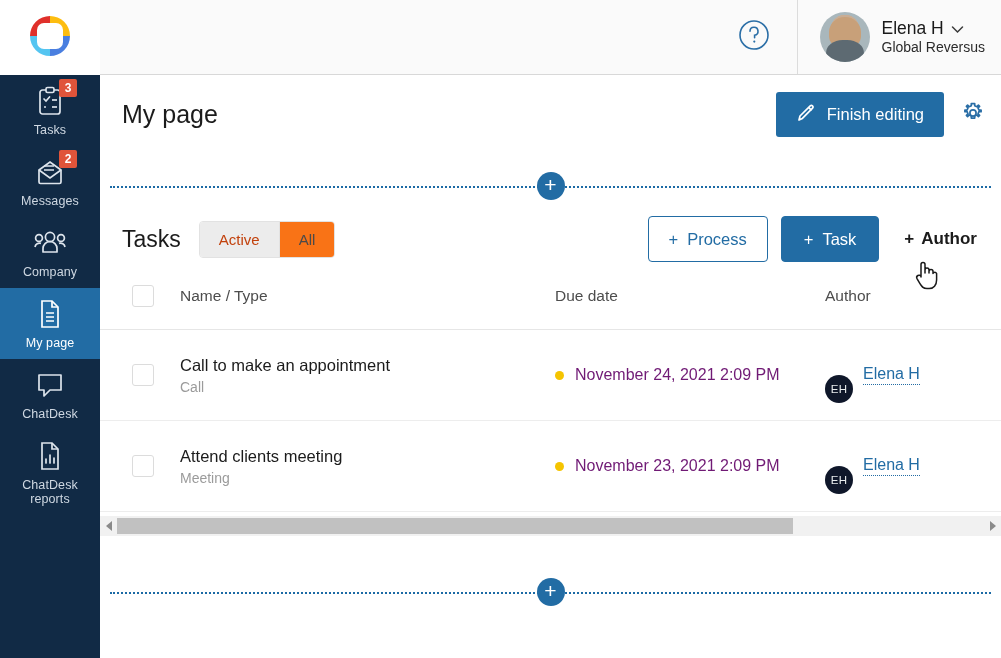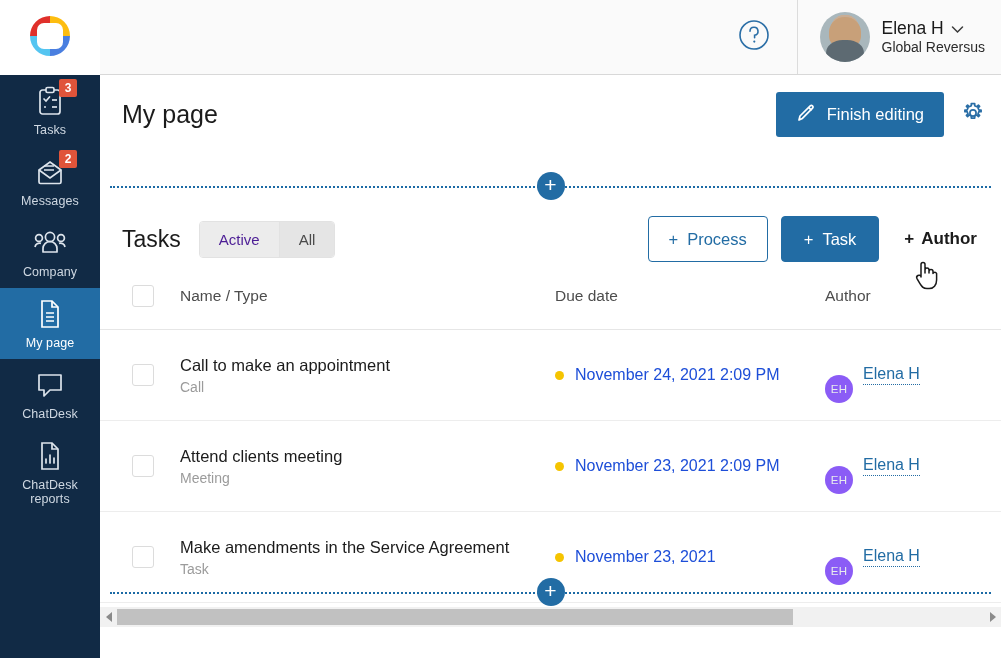--- a/index.html
+++ b/index.html
@@ -135,23 +135,23 @@
     position: relative; height: 72px;
     display: flex; align-items: center; padding: 0 16px 0 22px;
   }
   .widget-title { font-size: 23px; color: #1b1b1b; margin-right: 18px; }
   .seg {
     display: flex; border: 1px solid #e2e2e2; border-radius: 4px;
     overflow: hidden; background: #fff;
   }
   .seg-btn {
     padding: 9px 19px; font-size: 15px; color: #4a4a4a;
-    background: #e5e5e5; border: none; cursor: pointer; font-family: inherit;
-  }
-  .seg-btn.selected { background: #ececec; color: #4c1d95; }
+    background: #f97316; border: none; cursor: pointer; font-family: inherit;
+  }
+  .seg-btn.selected { background: #ececec; color: #c2410c; }
   .seg-btn + .seg-btn { border-left: 1px solid #e2e2e2; }
   .toolbar-right {
     margin-left: auto; display: flex; align-items: center; gap: 13px;
   }
   .btn-outline {
     height: 46px; padding: 0 20px; background: #fff;
     border: 1px solid #226ca4; border-radius: 4px;
     color: #226ca4; font-size: 16.5px; font-family: inherit;
     display: flex; align-items: center; gap: 9px; cursor: pointer;
   }
@@ -180,25 +180,25 @@
   .col-due { width: 270px; }
   .col-author { width: 176px; }
   .chkbox {
     width: 22px; height: 22px; border: 1px solid #dcdcdc;
     border-radius: 3px; background: #fff; cursor: pointer; display: block;
   }
   .task-name { font-size: 16.5px; color: #1b1b1b; line-height: 1.3; }
   .task-type { font-size: 14px; color: #9b9b9b; margin-top: 3px; }
   .due-cell { display: flex; align-items: center; gap: 11px; }
   .dot { width: 9px; height: 9px; border-radius: 50%; background: #f5c400; flex: 0 0 9px; }
-  .due-text { font-size: 16px; color: #1d4ed8; }
+  .due-text { font-size: 16px; color: #701a75; }
   .author-cell { display: flex; align-items: center; gap: 10px; }
   .avatar-initials {
     width: 28px; height: 28px; border-radius: 50%;
-    background: #8b5cf6; color: #e8eced; font-size: 11.5px;
+    background: #0f172a; color: #e8eced; font-size: 11.5px;
     display: flex; align-items: center; justify-content: center;
     flex: 0 0 28px; letter-spacing: .3px; margin-top: 28px;
   }
   .author-link {
     font-size: 16px; color: #226ca4; text-decoration: none;
     border-bottom: 1px dotted #226ca4; padding-bottom: 1px; cursor: pointer;
   }
 
   
   .hscroll {
@@ -441,41 +441,20 @@
               <span class="due-text">November 23, 2021 2:09 PM</span>
             </div>
           </td>
           <td class="col-author">
             <div class="author-cell">
               <span class="avatar-initials">EH</span>
               <span class="author-link">Elena H</span>
             </div>
           </td>
         </tr>
-        <tr>
-          <td class="col-chk">
-            <span class="chkbox"></span>
-          </td>
-          <td class="col-name">
-            <div class="task-name">Make amendments in the Service Agreement</div>
-            <div class="task-type">Task</div>
-          </td>
-          <td class="col-due">
-            <div class="due-cell">
-              <span class="dot" style="background: rgb(245, 196, 0);"></span>
-              <span class="due-text">November 23, 2021</span>
-            </div>
-          </td>
-          <td class="col-author">
-            <div class="author-cell">
-              <span class="avatar-initials">EH</span>
-              <span class="author-link">Elena H</span>
-            </div>
-          </td>
-        </tr>
       </tbody>
     </table>
 
     <div class="hscroll">
       <div class="hs-arrow">
         <span class="arrow-l"></span>
       </div>
       <div class="hs-track">
         <div class="hs-thumb"></div>
       </div>

